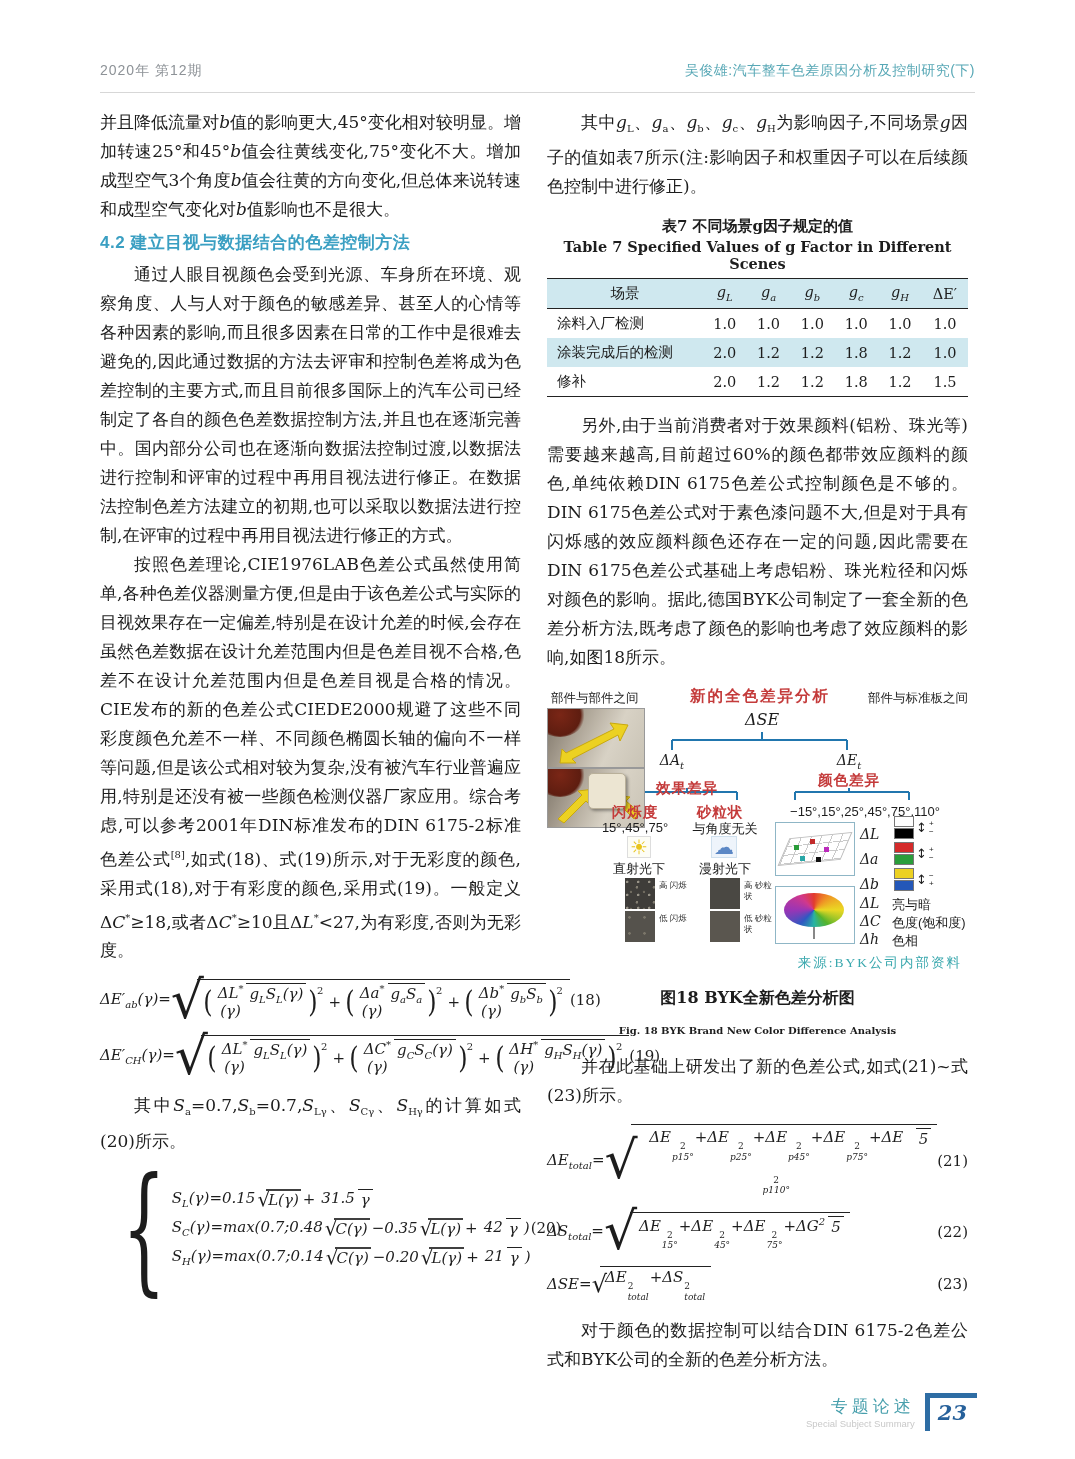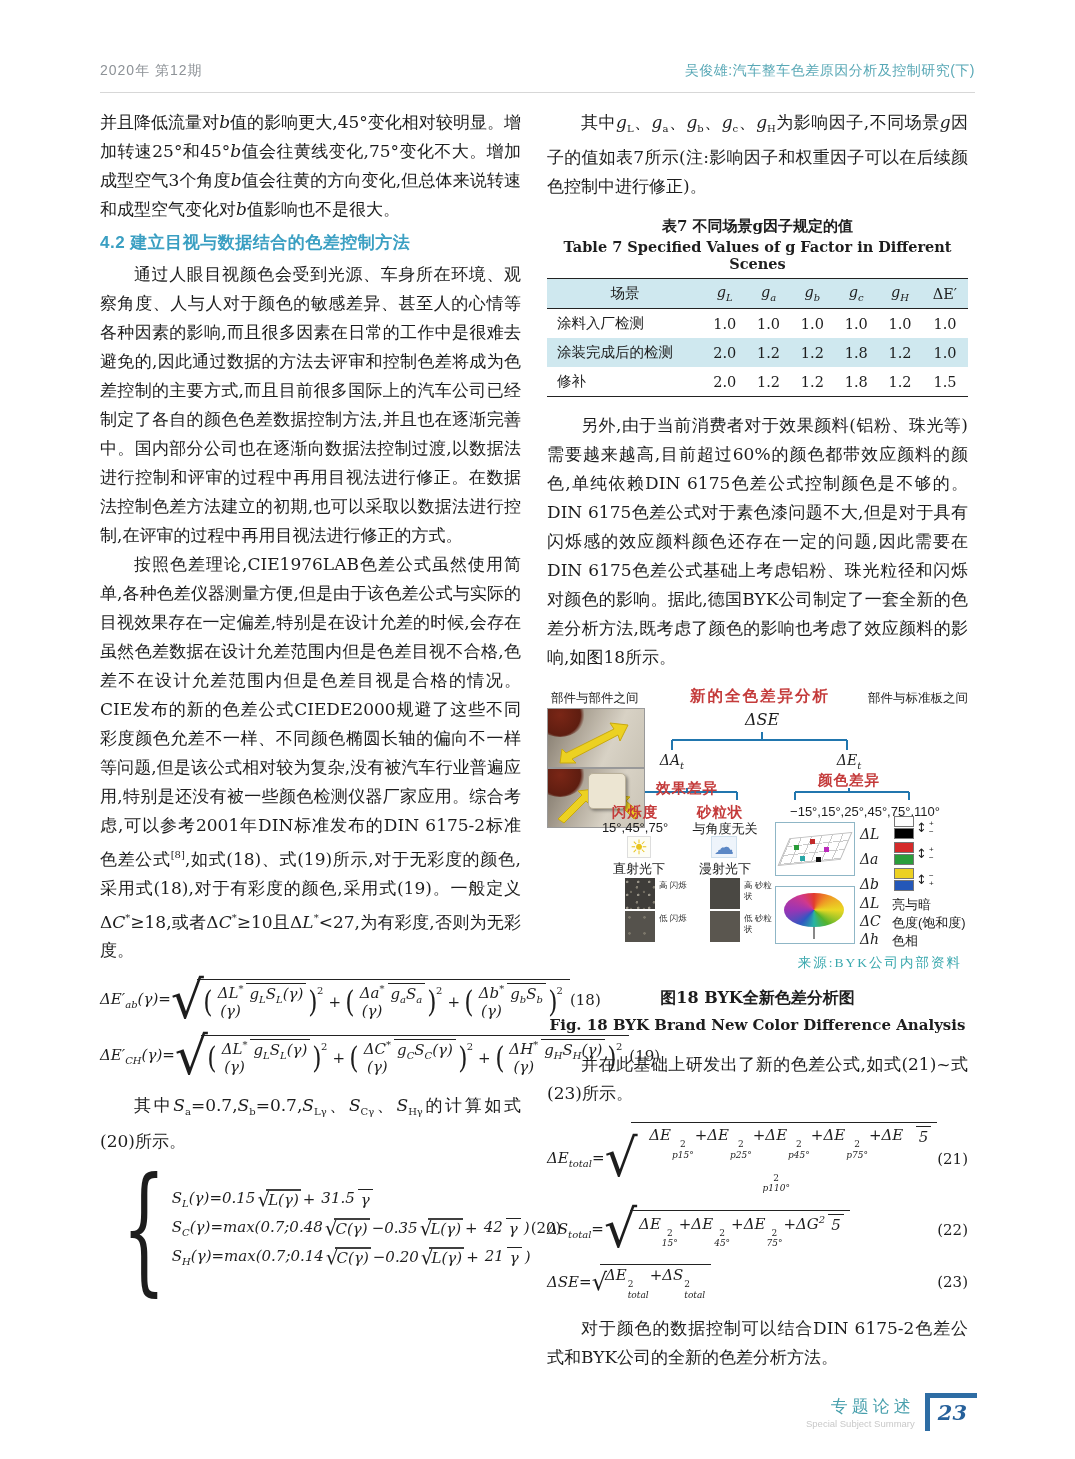--- a/index.html
+++ b/index.html
@@ -85,21 +85,21 @@
          background:conic-gradient(#e23b2e,#ef8f25,#ead823,#55b32c,#27b4a4,#2f58c2,#9a35b5,#d1388c,#e23b2e);}
   .stem{position:absolute;left:37px;top:40px;width:2px;height:12px;background:#888;}
   .sw{display:flex;align-items:center;gap:2px;}
   .swcol{display:flex;flex-direction:column;gap:1px;}
   .swb{width:18px;height:9px;border:.5px solid #777;}
   .arrowud{font-size:13px;line-height:1;font-family:"DejaVu Sans",sans-serif;}
   .pm{display:inline-flex;flex-direction:column;font-size:8px;line-height:1;}
   .src{color:#3aa8ae;font-size:13.5px;letter-spacing:2px;font-family:Liberation Serif, serif;}
   .figcaps{text-align:center;margin-top:10px;}
   .fcap-zh{font-size:16px;font-weight:bold;}
-  .fcap-en{font-size:15px;font-weight:bold;margin-top:7px;}
+  .fcap-en{font-size:10px;font-weight:bold;margin-top:16px;}
   .sun{color:#e8c41c;font-size:20px;line-height:1;font-family:"DejaVu Sans",sans-serif;
        background:#fdfdf6;border:1px solid #ddd;padding:0 2px;}
   .cloud{color:#5b87c5;font-size:20px;line-height:1;font-family:"DejaVu Sans",sans-serif;
        background:#eef4fb;border:1px solid #cfe0ee;padding:0 2px;}
   
   .foot{position:absolute;right:98px;bottom:28px;display:flex;align-items:center;gap:10px;}
   .foot .zh{color:#49a0ad;font-size:17px;letter-spacing:4px;text-align:right;
             font-family:"Liberation Sans",sans-serif;}
   .foot .en{color:#c9c9c9;font-size:9.5px;text-align:right;font-family:"Liberation Sans",sans-serif;}
   .pageno{border-top:5px solid #2e6da4;border-left:5px solid #2e6da4;padding:2px 10px 6px 8px;

